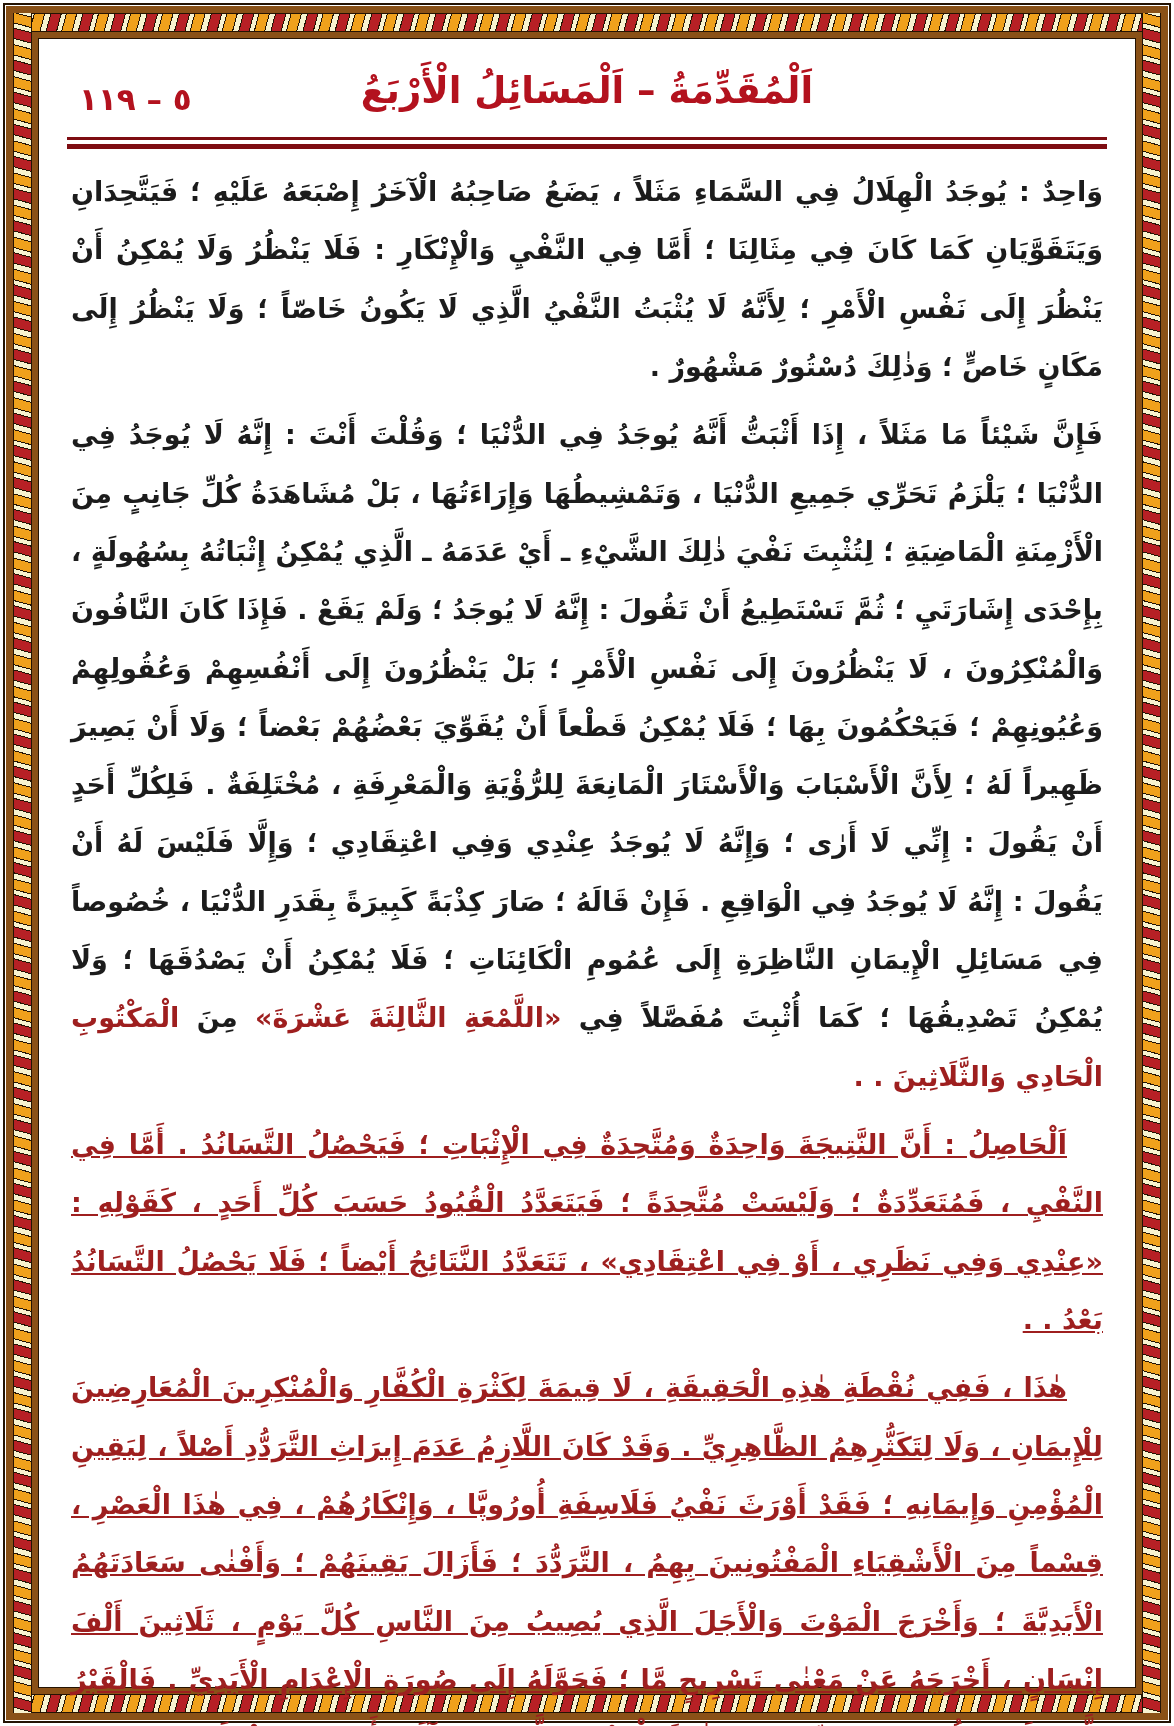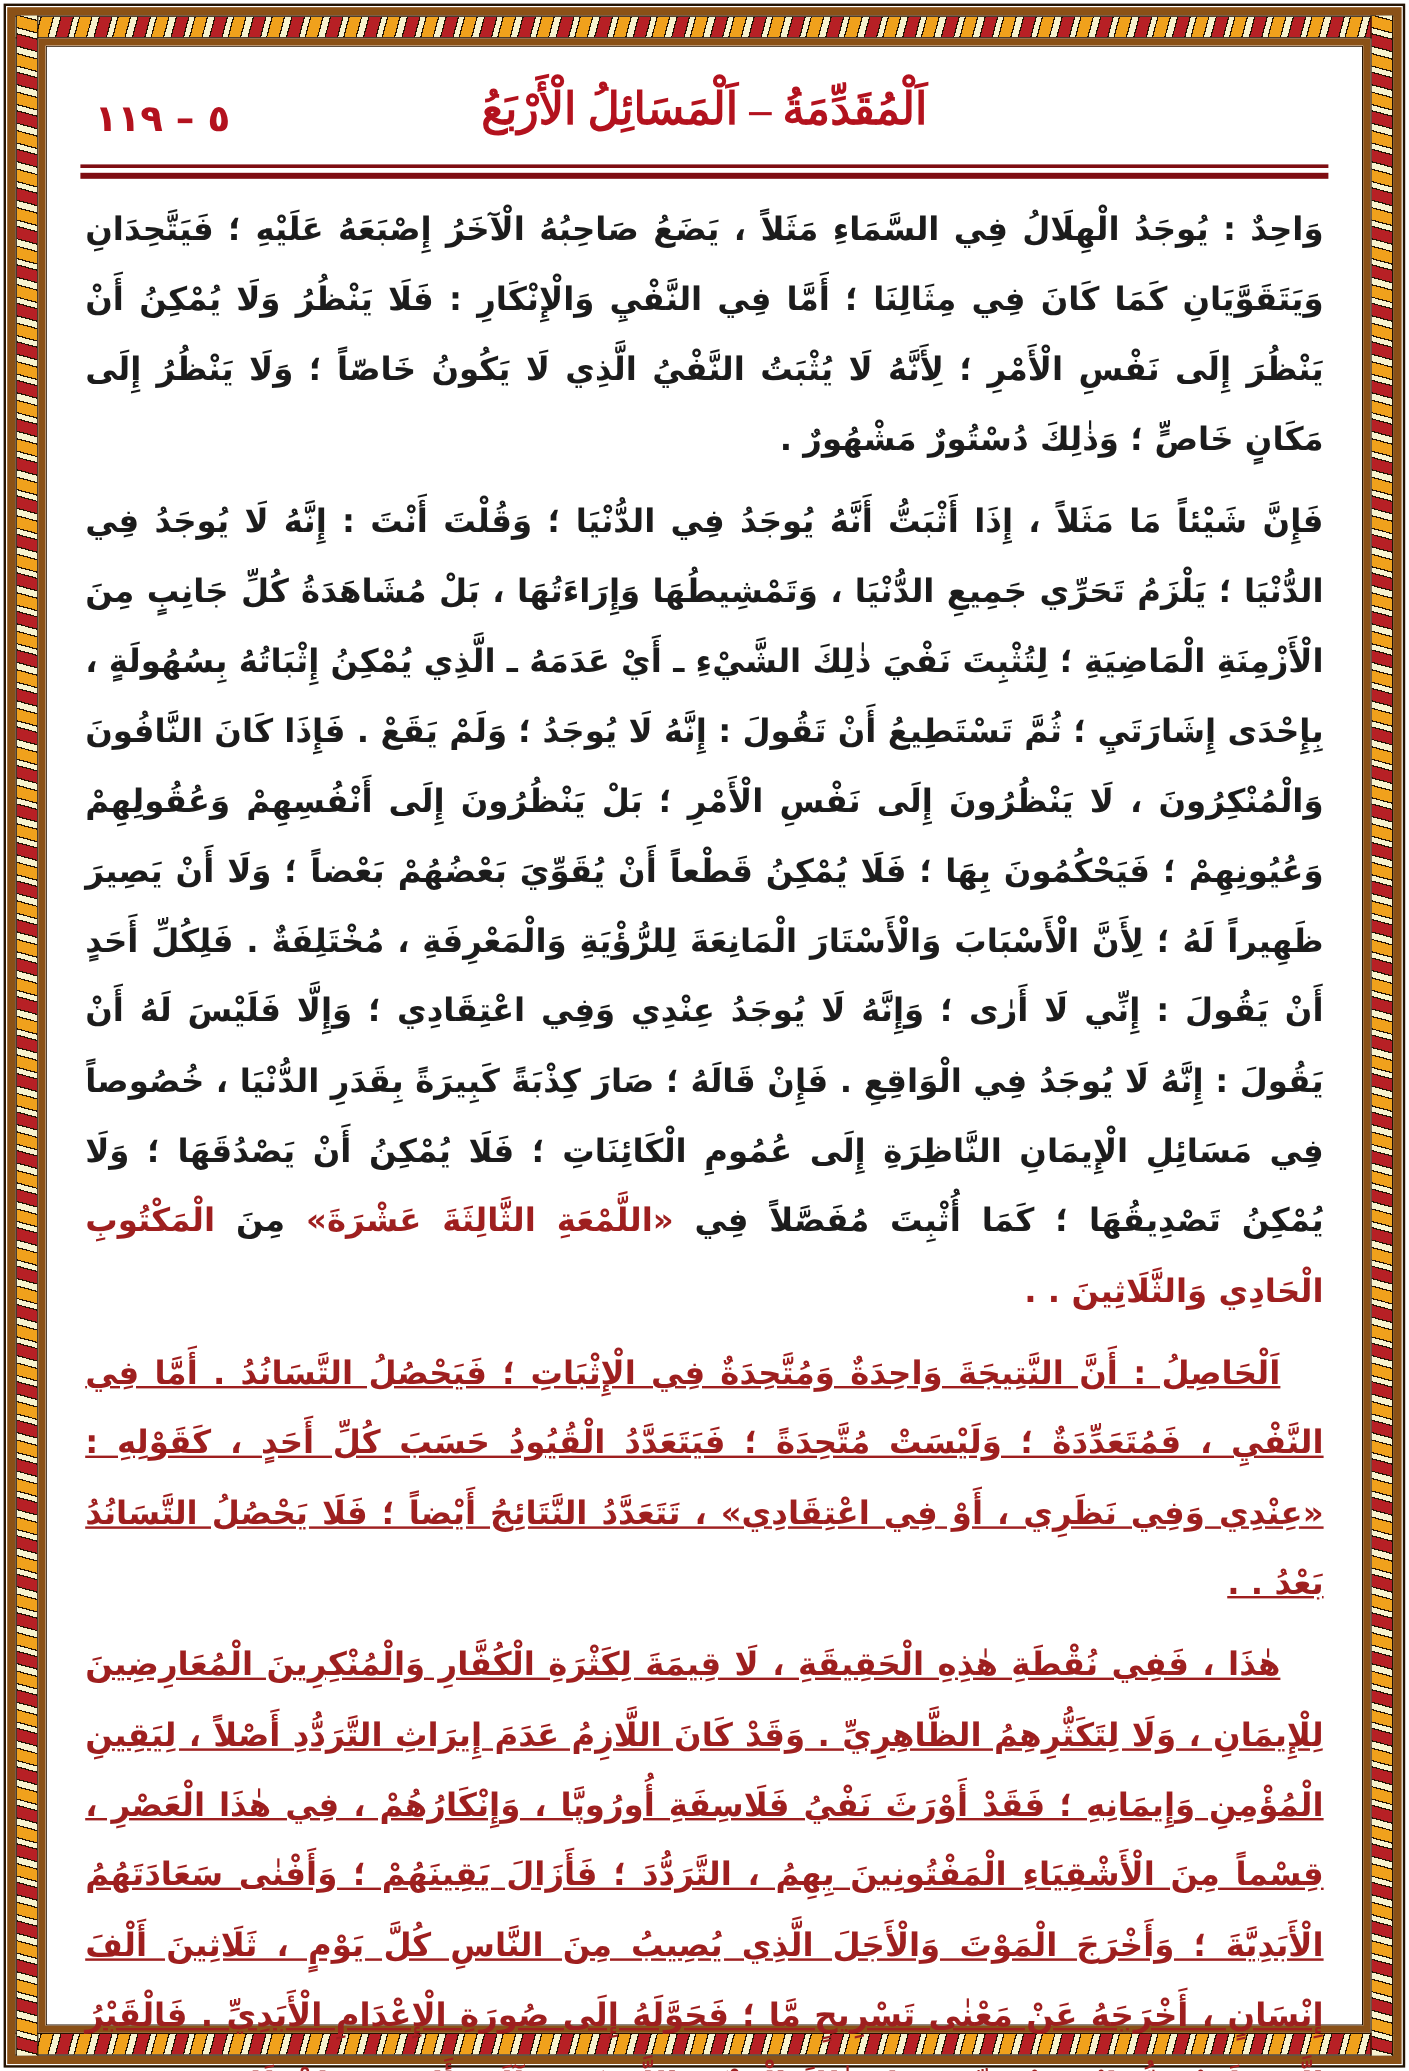--- a/index.html
+++ b/index.html
@@ -61,21 +61,20 @@
     padding:30px 26px 0 26px;
     direction:rtl;
   }
   .hdr{position:relative;height:62px;}
   .page-title{
     position:absolute;left:0;right:0;top:0;
     text-align:center;
     color:var(--header-red);
     font-size:37px;font-weight:bold;
     letter-spacing:0;
-    font-family:Liberation Serif, serif;
   }
   .page-number{
     position:absolute;left:14px;top:12px;
     color:var(--header-red);
     font-size:31px;font-weight:bold;
     direction:rtl;
   }
   .rule{margin:6px 2px 0 2px;}
   .rule-thin{height:3px;background:var(--rule-red);}
   .rule-thick{height:5px;background:var(--rule-red);margin-top:4px;}

